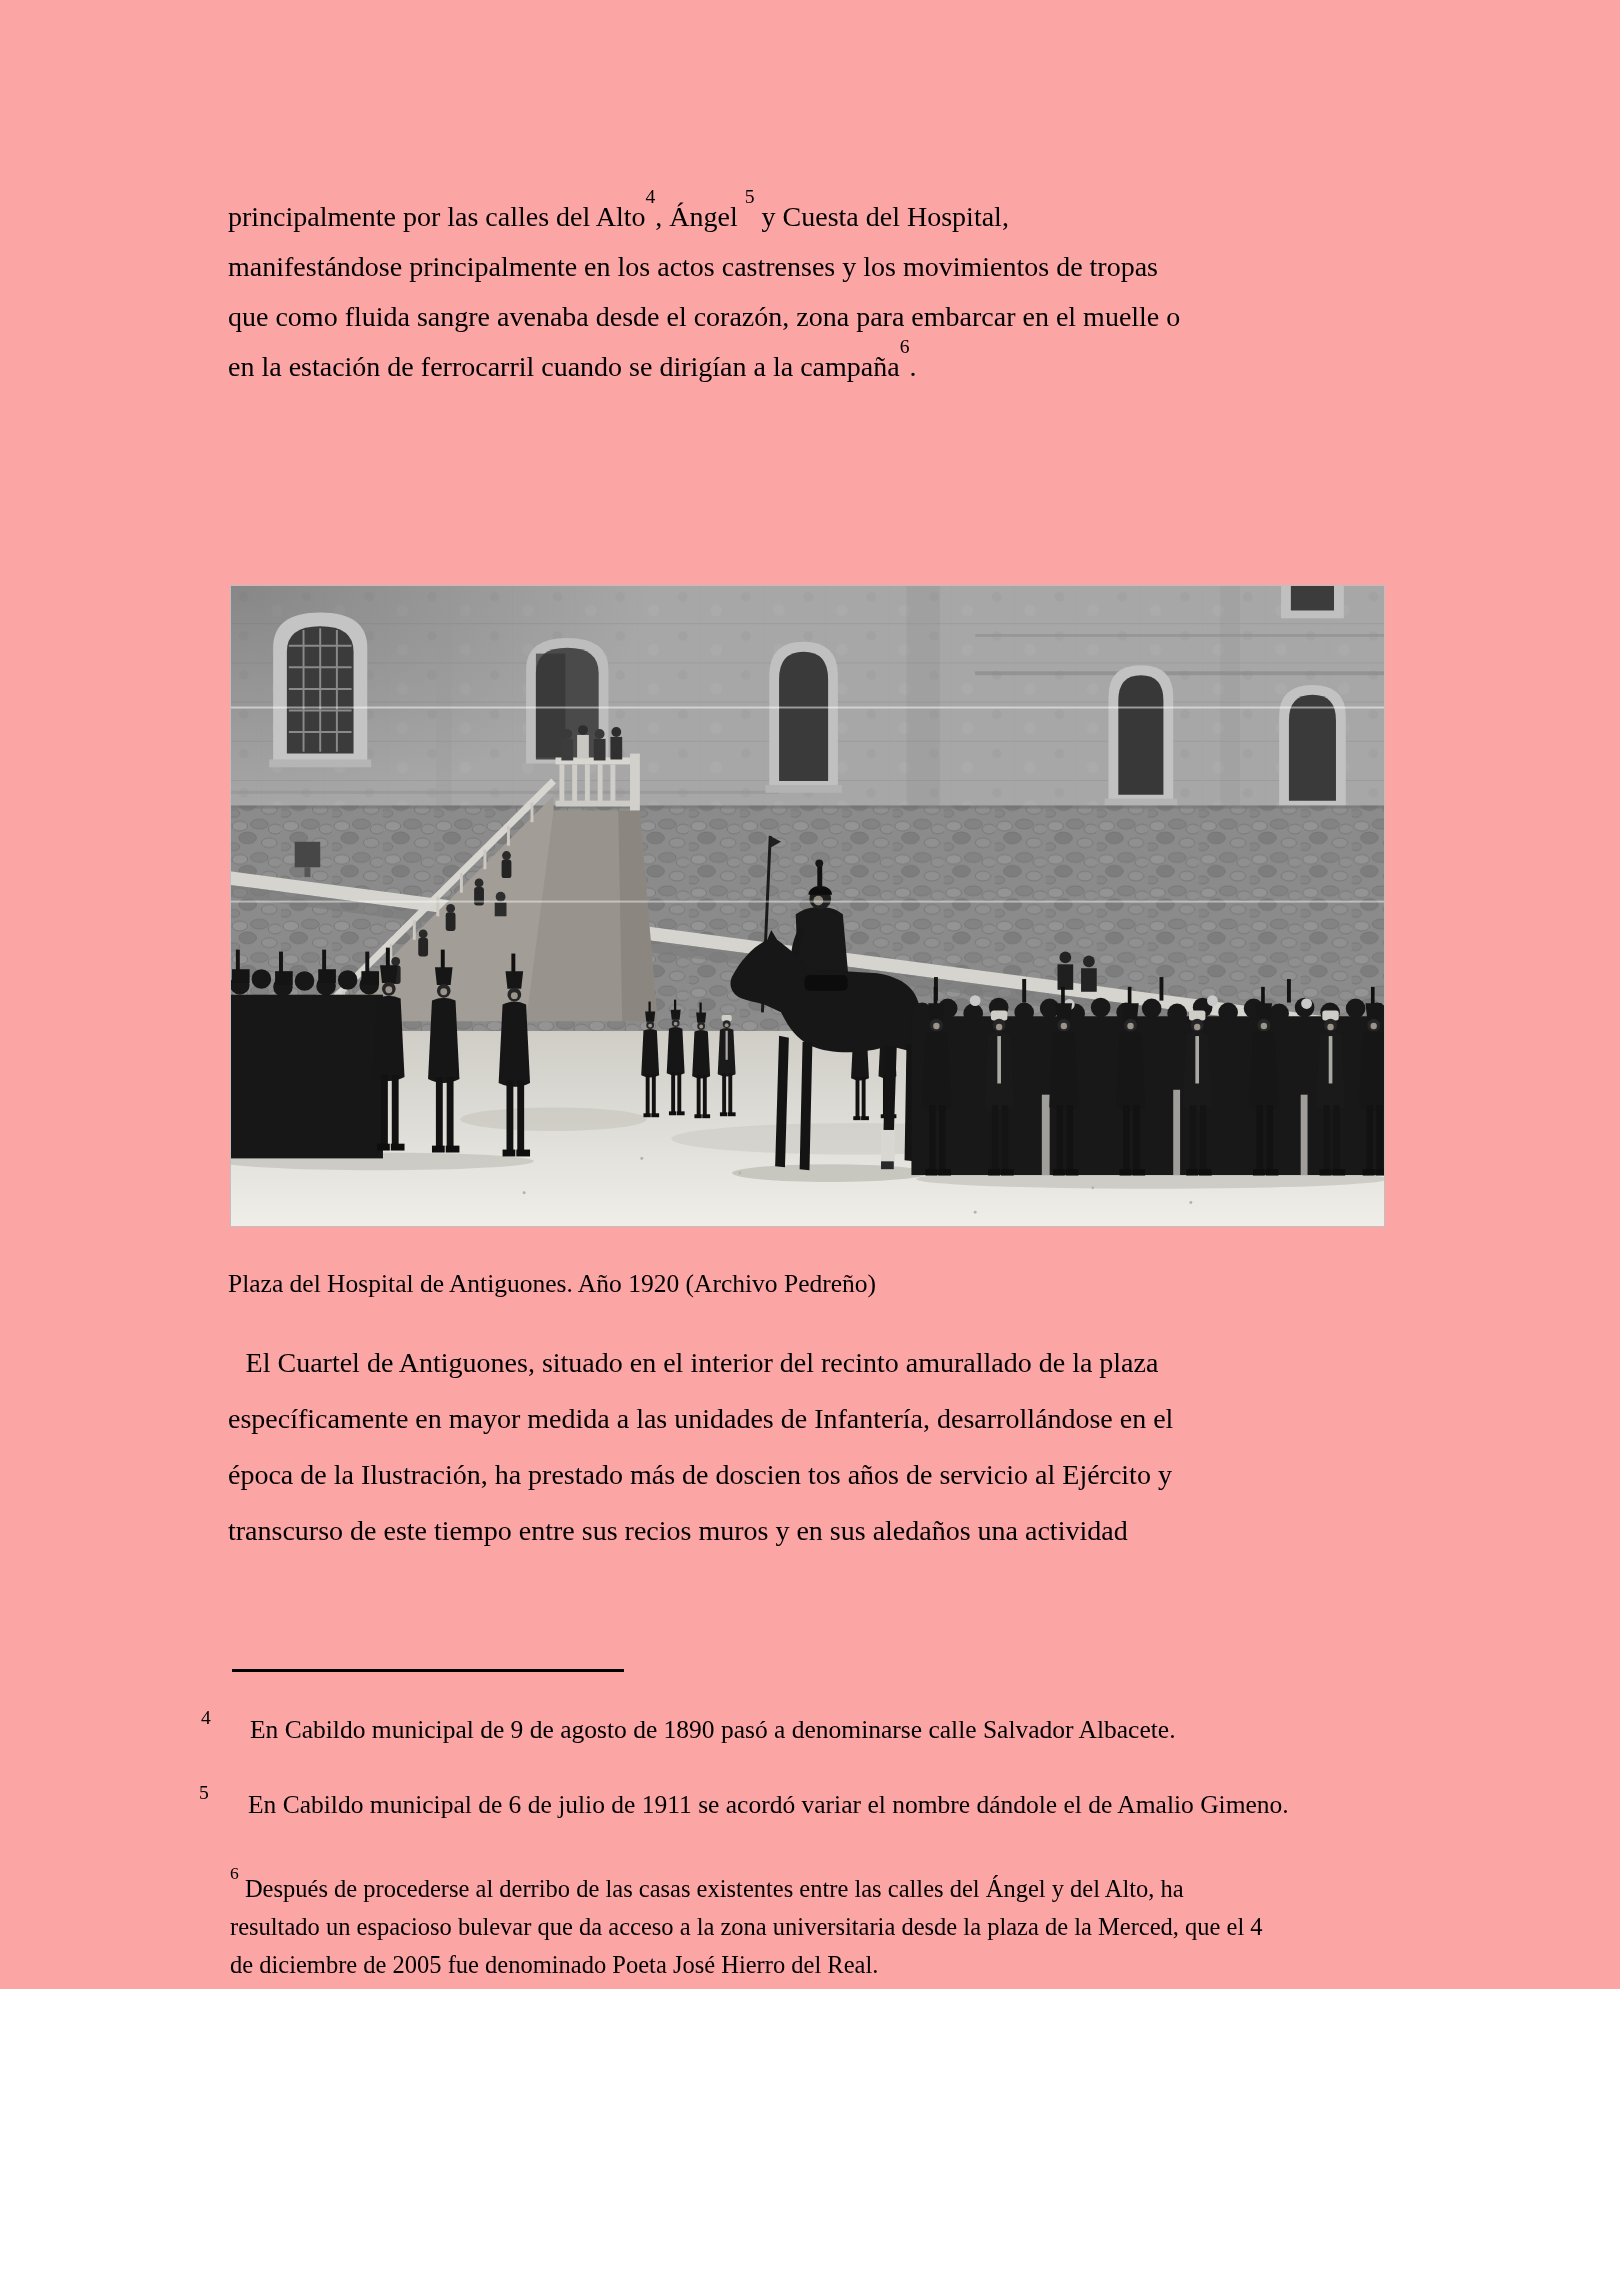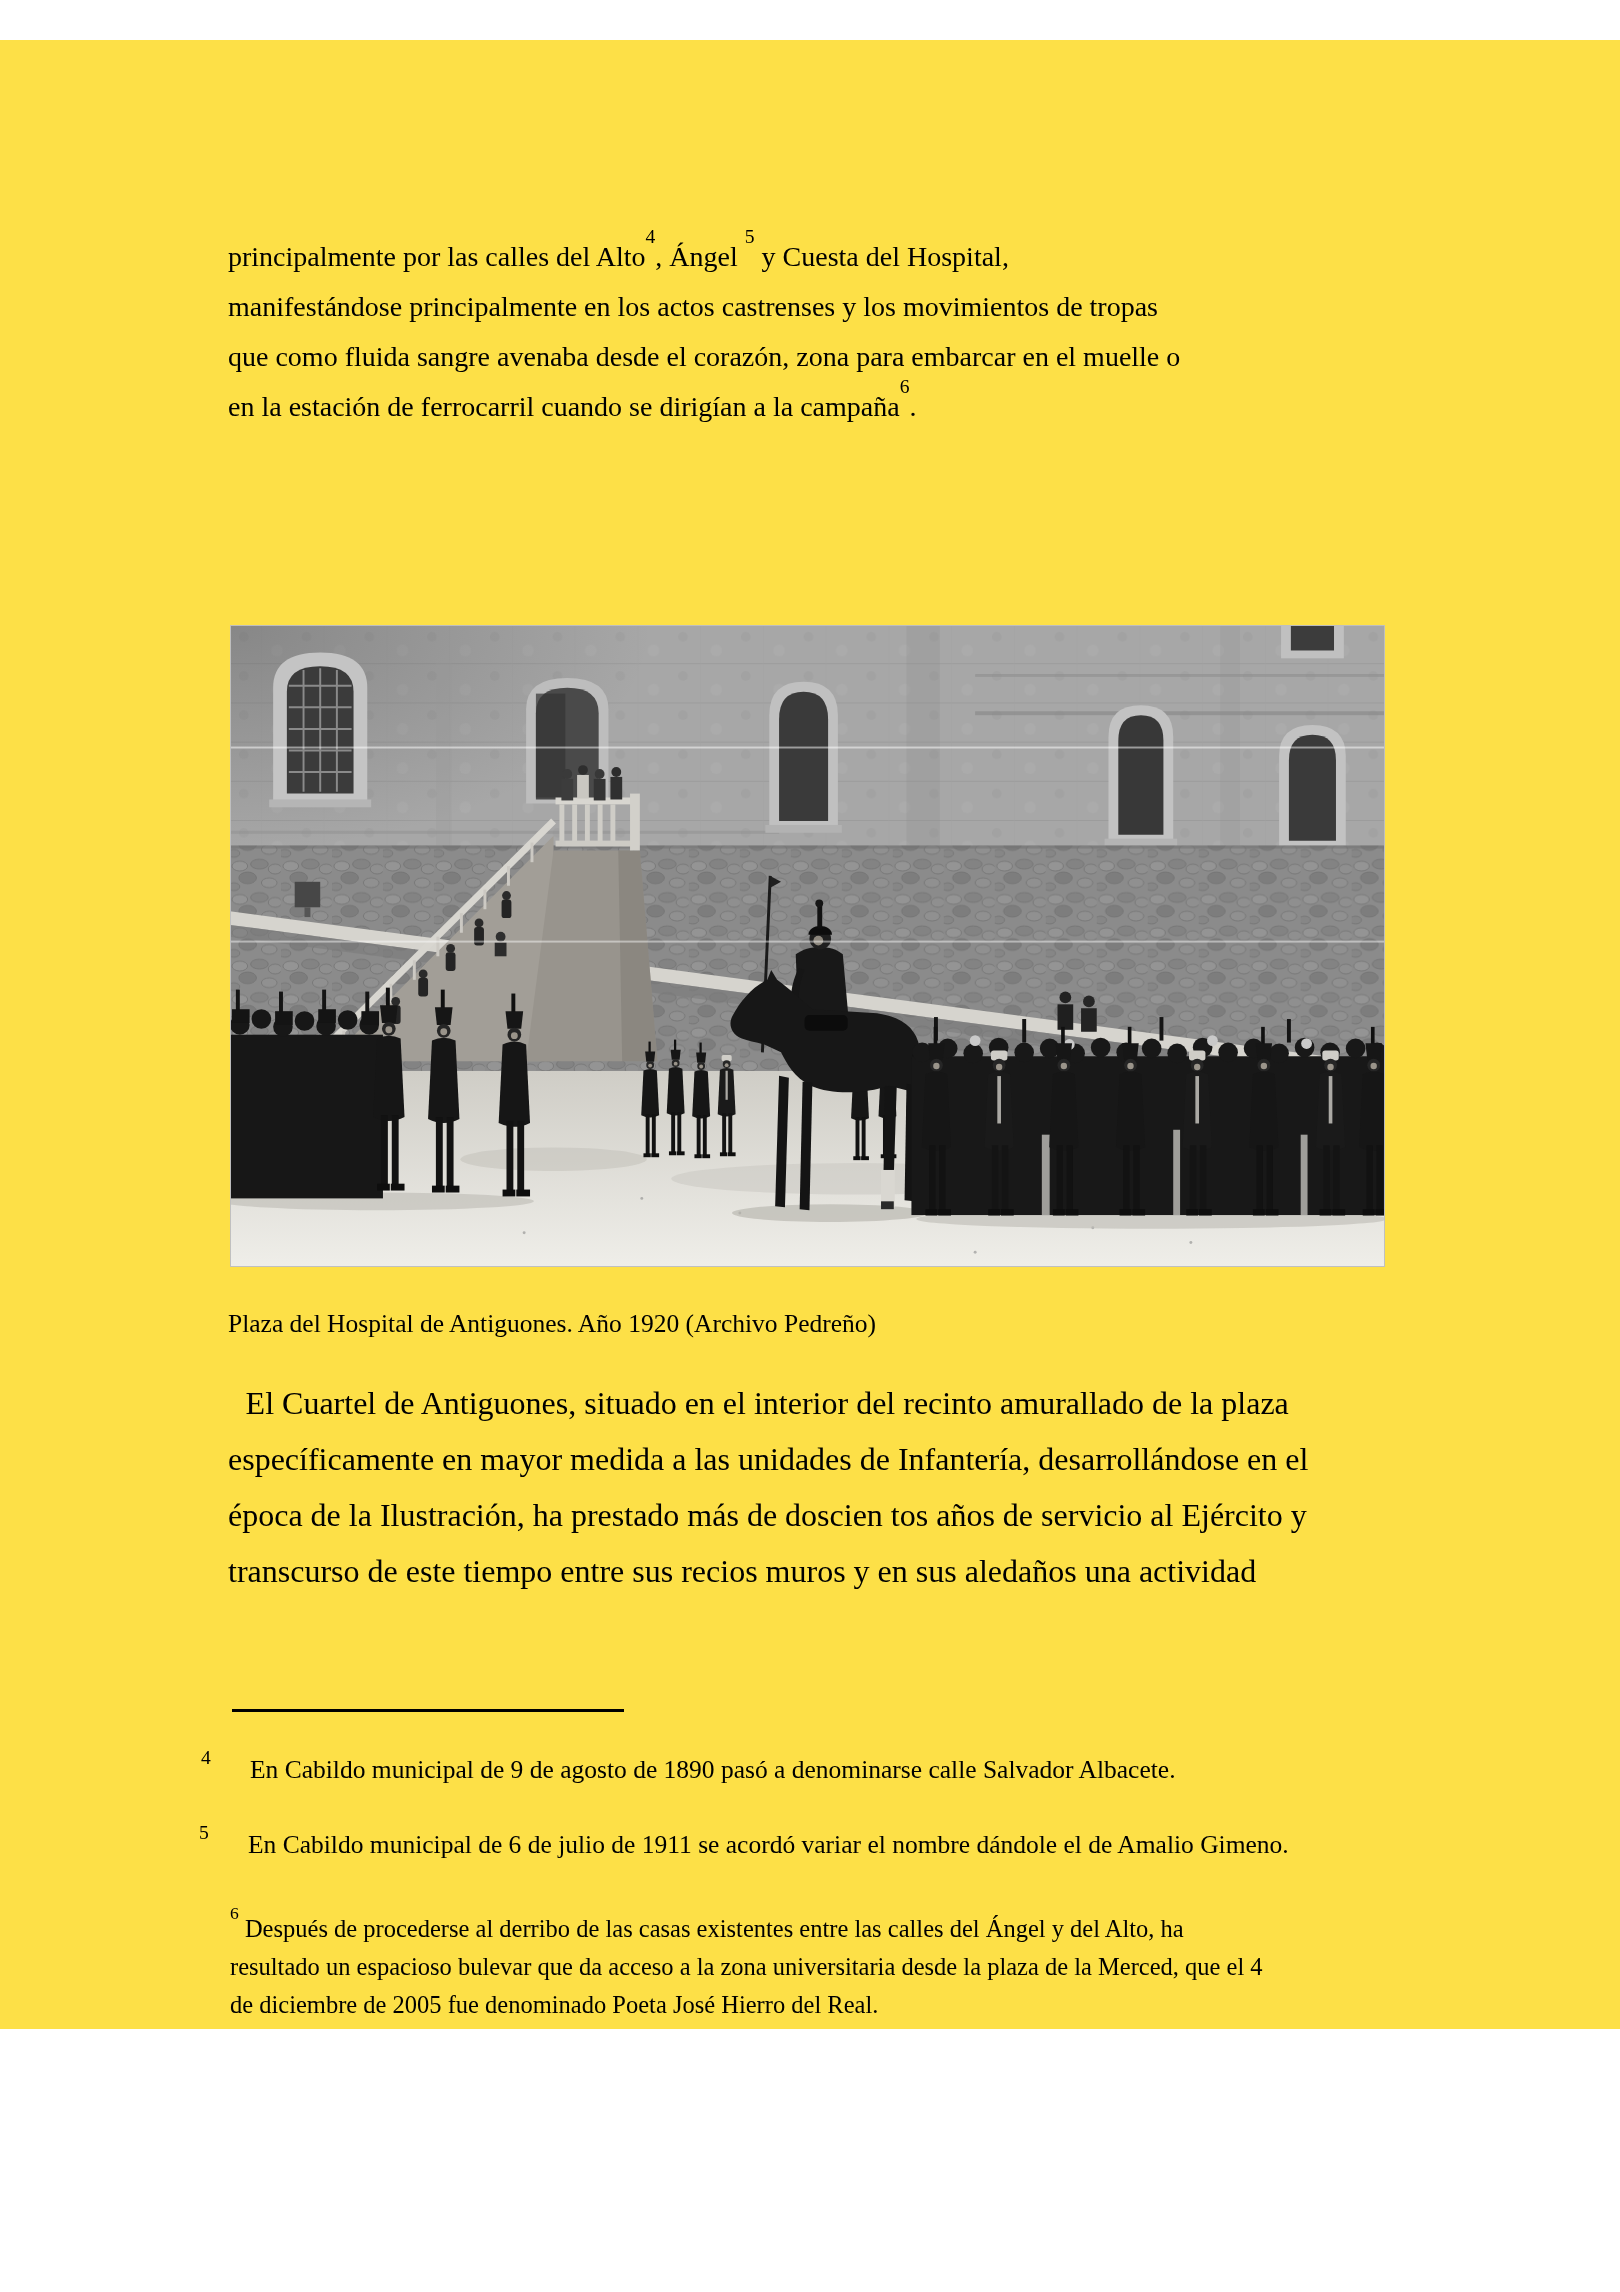--- a/index.html
+++ b/index.html
@@ -1,28 +1,27 @@
 <!DOCTYPE html>
 <html><head>
 <meta charset="utf-8">
 <style>
   html,body{margin:0;padding:0;background:#ffffff;}
   .page{
     position:relative;
     width:1620px;height:1989px;
-    background:#fde047;
+    background:#fca5a5;
     font-family:"Liberation Serif", serif;
     color:#000000;
     overflow:hidden;
-    margin-top:40px;
   }
   .para{position:absolute;}
   .line{white-space:nowrap;}
   #para1{left:228px;top:192px;font-size:28px;line-height:50px;}
-  #para2{left:228px;top:1335px;font-size:32px;line-height:56px;}
+  #para2{left:228px;top:1335px;font-size:28px;line-height:56px;}
   #para2 .line.indent{text-indent:17.6px;}
   sup.fnref{font-size:19.6px;position:relative;top:-12.7px;line-height:0;}
   #photo-frame{
     position:absolute;left:230px;top:585px;width:1155px;height:642px;
     background:#a7a7a7;
   }
   #photo-frame svg{display:block;width:100%;height:100%;}
   #caption{
     position:absolute;left:228px;top:1269px;width:1163px;
     text-align:left;font-size:25.5px;

